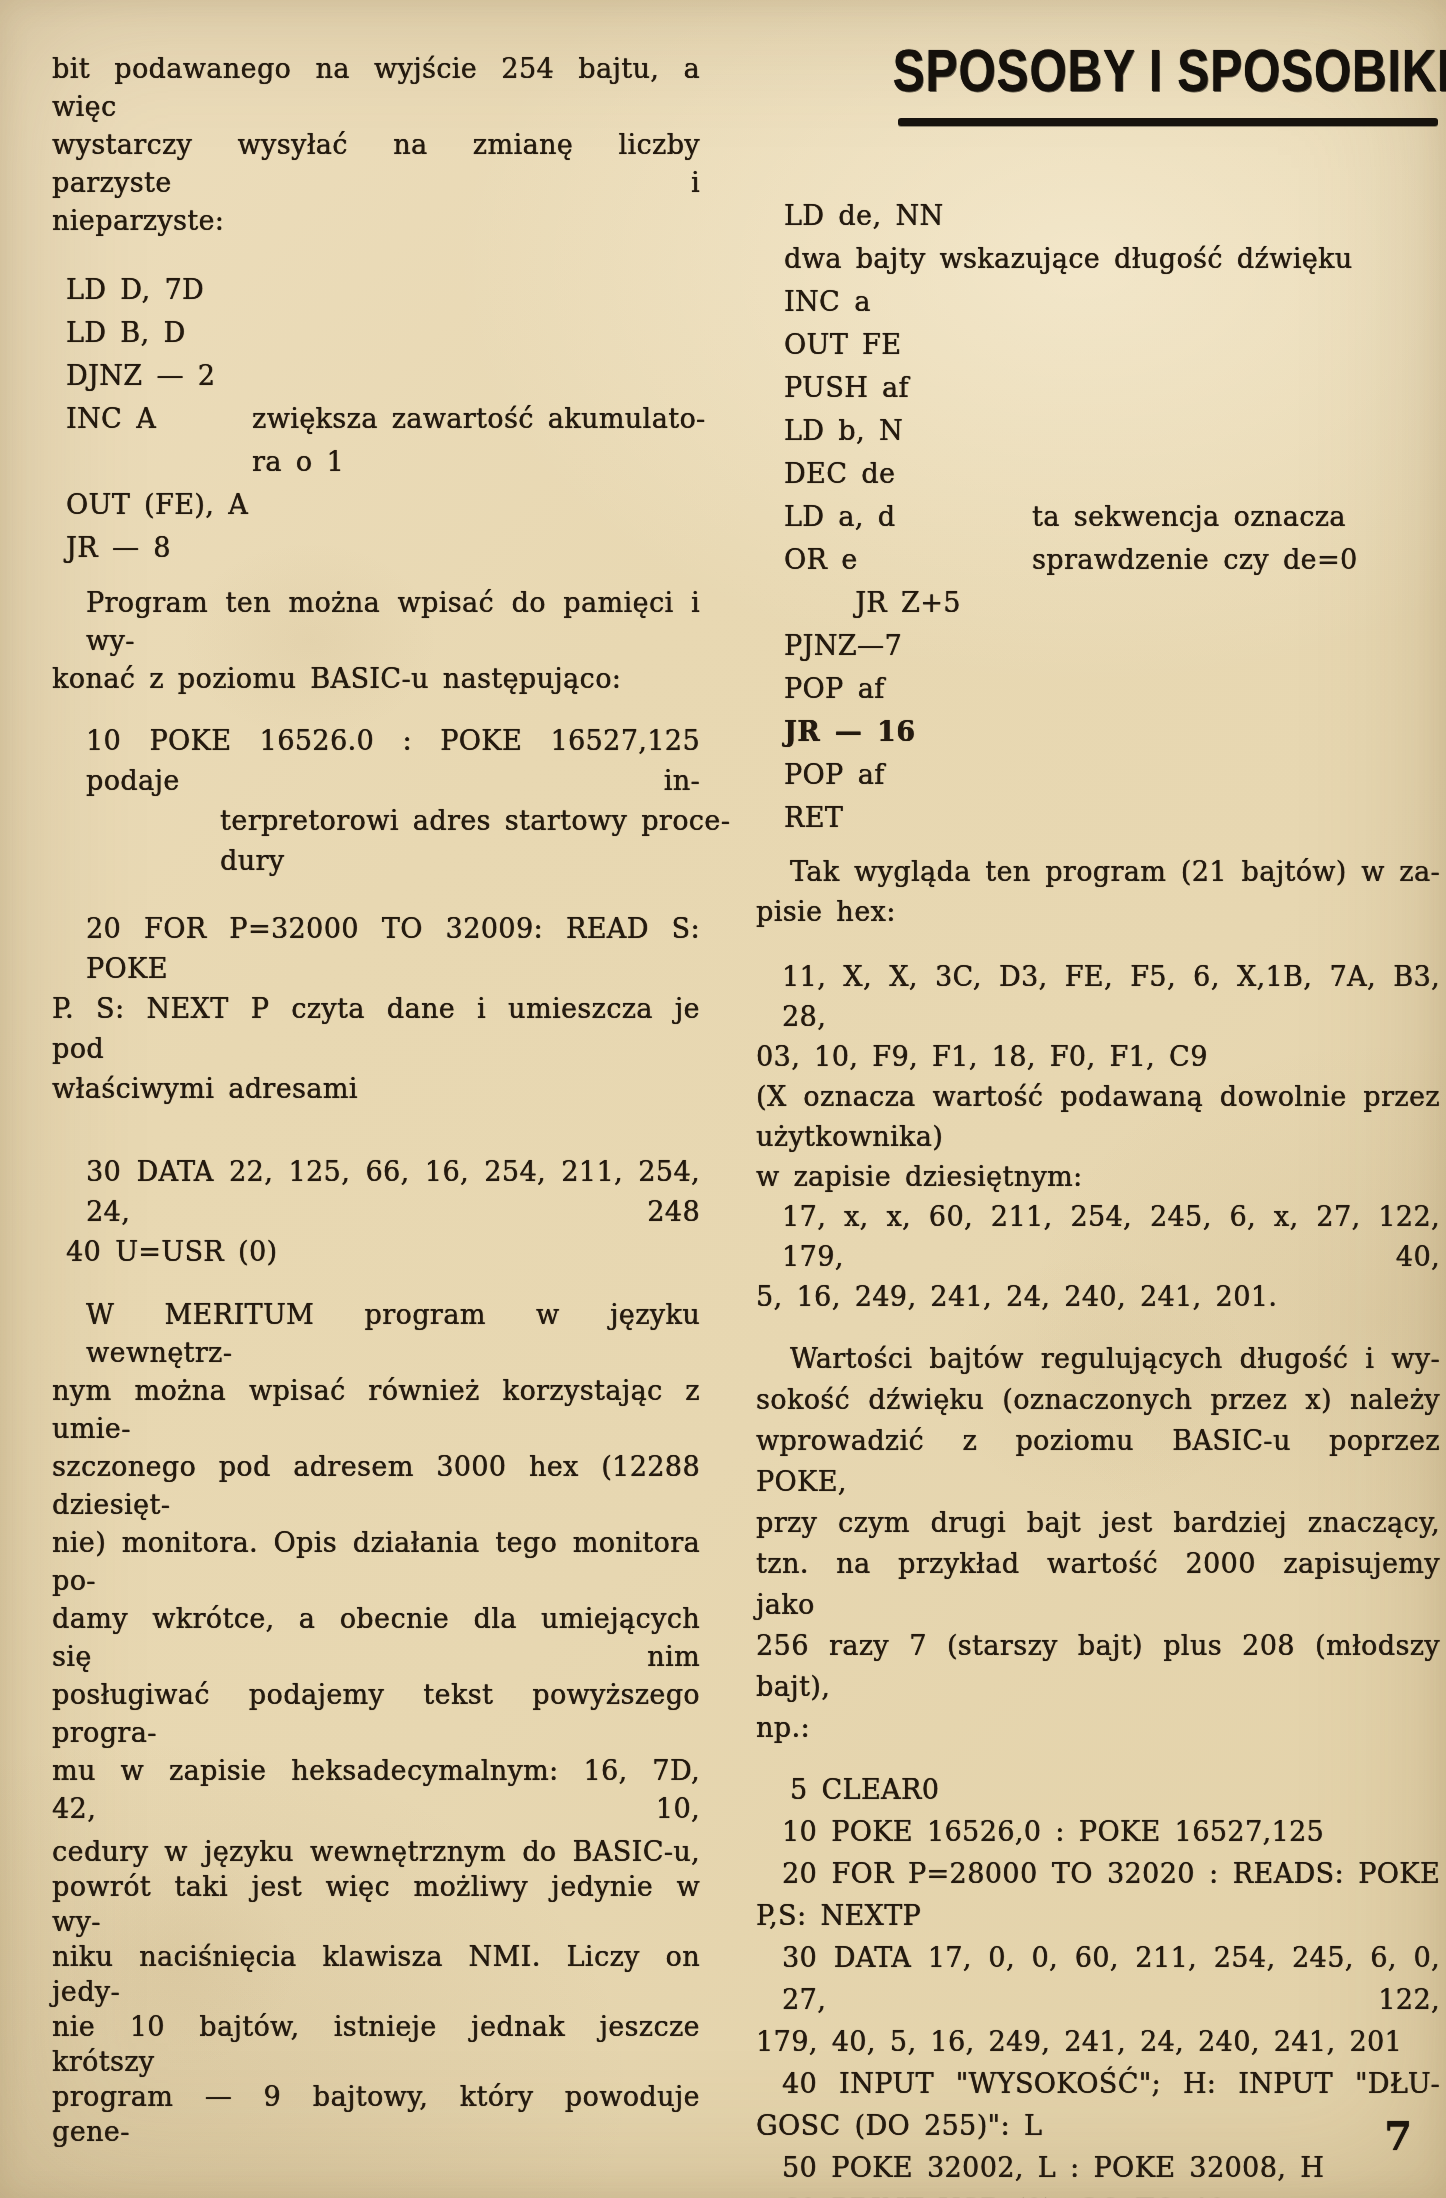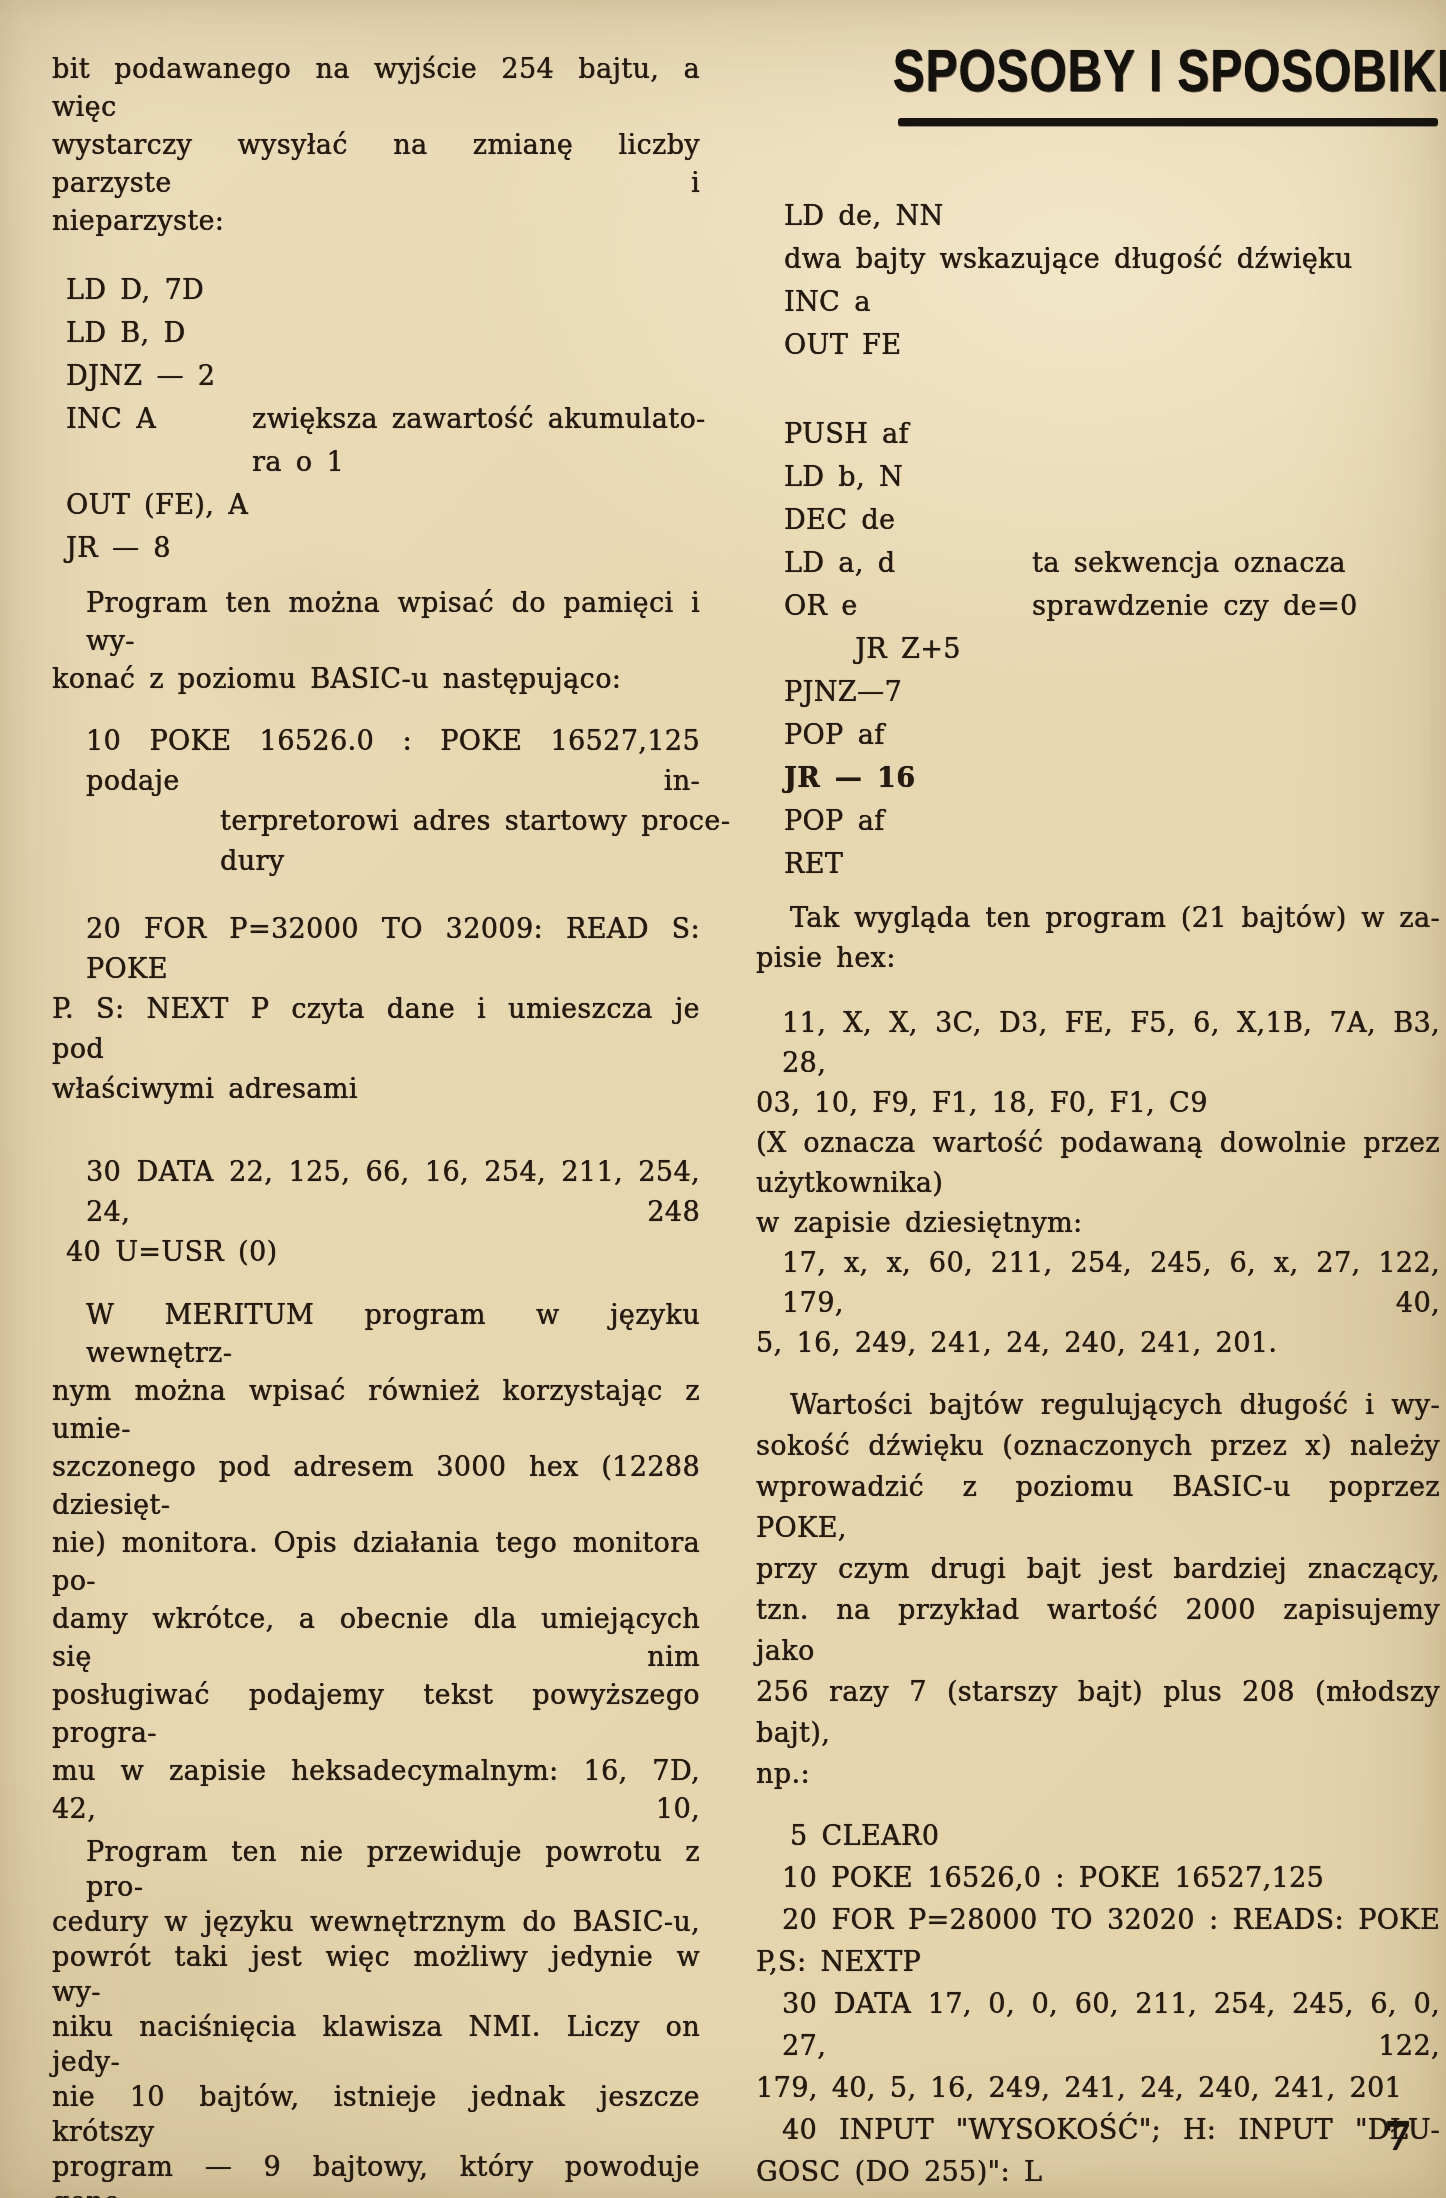--- a/index.html
+++ b/index.html
@@ -132,21 +132,20 @@
     <div data-block="meritum-paragraph">
       <div class="line just" style="padding-left: 34px;">W MERITUM program w języku wewnętrz-</div>
       <div class="line just" style="padding-left: 0px;">nym można wpisać również korzystając z umie-</div>
       <div class="line just" style="padding-left: 0px;">szczonego pod adresem 3000 hex (12288 dziesięt-</div>
       <div class="line just" style="padding-left: 0px;">nie) monitora. Opis działania tego monitora po-</div>
       <div class="line just" style="padding-left: 0px;">damy wkrótce, a obecnie dla umiejących się nim</div>
       <div class="line just" style="padding-left: 0px;">posługiwać podajemy tekst powyższego progra-</div>
       <div class="line just" style="padding-left: 0px;">mu w zapisie heksadecymalnym: 16, 7D, 42, 10,</div>
     </div>
     <div data-block="nmi-paragraph">
-      <div class="line just" style="padding-left: 34px;">Program ten nie przewiduje powrotu z pro-</div>
       <div class="line just" style="padding-left: 0px;">cedury w języku wewnętrznym do BASIC-u,</div>
       <div class="line just" style="padding-left: 0px;">powrót taki jest więc możliwy jedynie w wy-</div>
       <div class="line just" style="padding-left: 0px;">niku naciśnięcia klawisza NMI. Liczy on jedy-</div>
       <div class="line just" style="padding-left: 0px;">nie 10 bajtów, istnieje jednak jeszcze krótszy</div>
       <div class="line just" style="padding-left: 0px;">program — 9 bajtowy, który powoduje gene-</div>
     </div>
   </div>
 
 <div class="col col-right" id="col-right">
   <div class="section-header">
@@ -161,21 +160,21 @@
         <div class="asm-row">
           <div class="line" style="padding-left: 0px;">dwa bajty wskazujące długość dźwięku</div>
         </div>
         <div class="asm-row">
           <div class="line ins" style="padding-left: 0px;">INC a</div>
         </div>
         <div class="asm-row">
           <div class="line ins" style="padding-left: 0px;">OUT FE</div>
         </div>
         <div class="asm-row">
-          <div class="line ins" style="padding-left: 0px; margin-top: 46px;">PUSH af</div>
+          <div class="line ins" style="padding-left: 0px;">PUSH af</div>
         </div>
         <div class="asm-row">
           <div class="line ins" style="padding-left: 0px;">LD b, N</div>
         </div>
         <div class="asm-row">
           <div class="line ins" style="padding-left: 0px;">DEC de</div>
         </div>
         <div class="asm-row">
           <div class="line ins" style="padding-left: 0px;">LD a, d</div>
           <div class="com">

